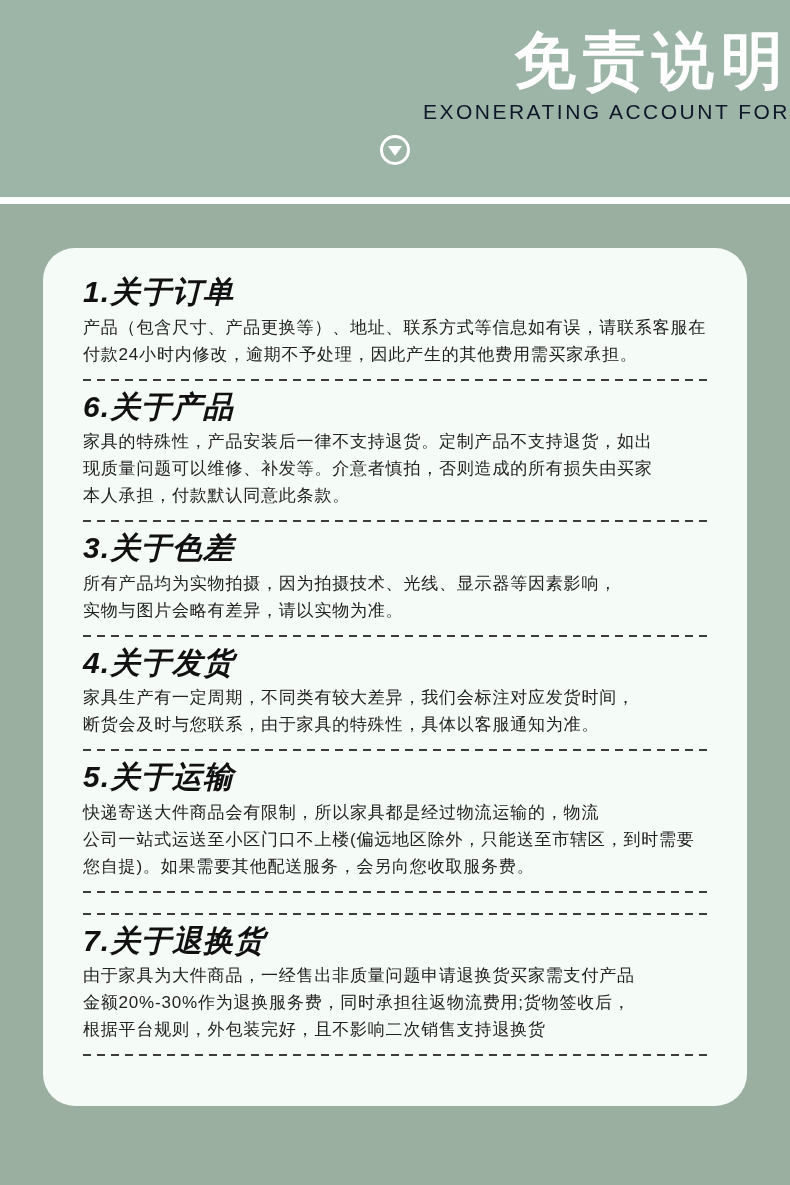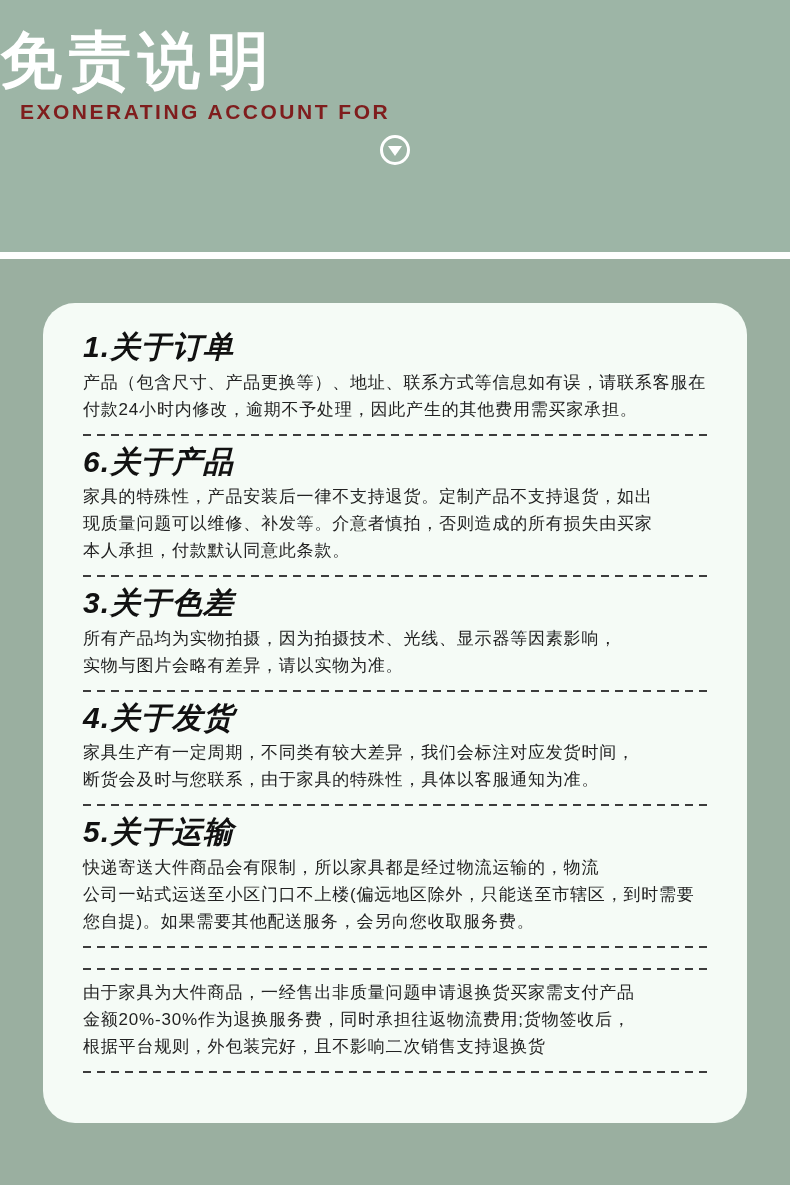--- a/index.html
+++ b/index.html
@@ -6,37 +6,37 @@
   html, body { background: #9aafa0; }
   body {
     width: 790px;
     font-family: "Liberation Sans", "DejaVu Sans", sans-serif;
     margin: 0 auto;
   }
   .page { width: 790px; }
 
   
   .header {
-    height: 252px;
+    height: 197px;
     background: #9db5a6;
-    text-align: left;
+    text-align: right;
     padding-top: 28px;
     overflow: hidden;
   }
   .page-title {
     color: #ffffff;
     font-size: 62px;
     font-weight: 700;
     letter-spacing: 7px;
     line-height: 1.05;
   }
   .page-subtitle {
-    color: #7f1d1d;
+    color: #0f172a;
     font-size: 21px;
-    font-weight: 700;
+    font-weight: 400;
     letter-spacing: 2.5px;
     margin-top: 7px;
     margin-left: 20px;
   }
   .arrow-circle {
     width: 30px;
     height: 30px;
     border: 3px solid #ffffff;
     border-radius: 50%;
     margin: 11px auto 0;
@@ -142,20 +142,21 @@
 公司一站式运送至小区门口不上楼(偏远地区除外，只能送至市辖区，到时需要
 您自提)。如果需要其他配送服务，会另向您收取服务费。</p>
         <div class="dash"></div>
       </section>
 
       <section class="sec">
         <div class="dash"></div>
       </section>
 
       <section class="sec">
+        <h2 class="sec-heading">7.关于退换货</h2>
         <p class="sec-body">由于家具为大件商品，一经售出非质量问题申请退换货买家需支付产品
 金额20%-30%作为退换服务费，同时承担往返物流费用;货物签收后，
 根据平台规则，外包装完好，且不影响二次销售支持退换货</p>
         <div class="dash"></div>
       </section>
 
     </div>
   </main>
 
 </div>

